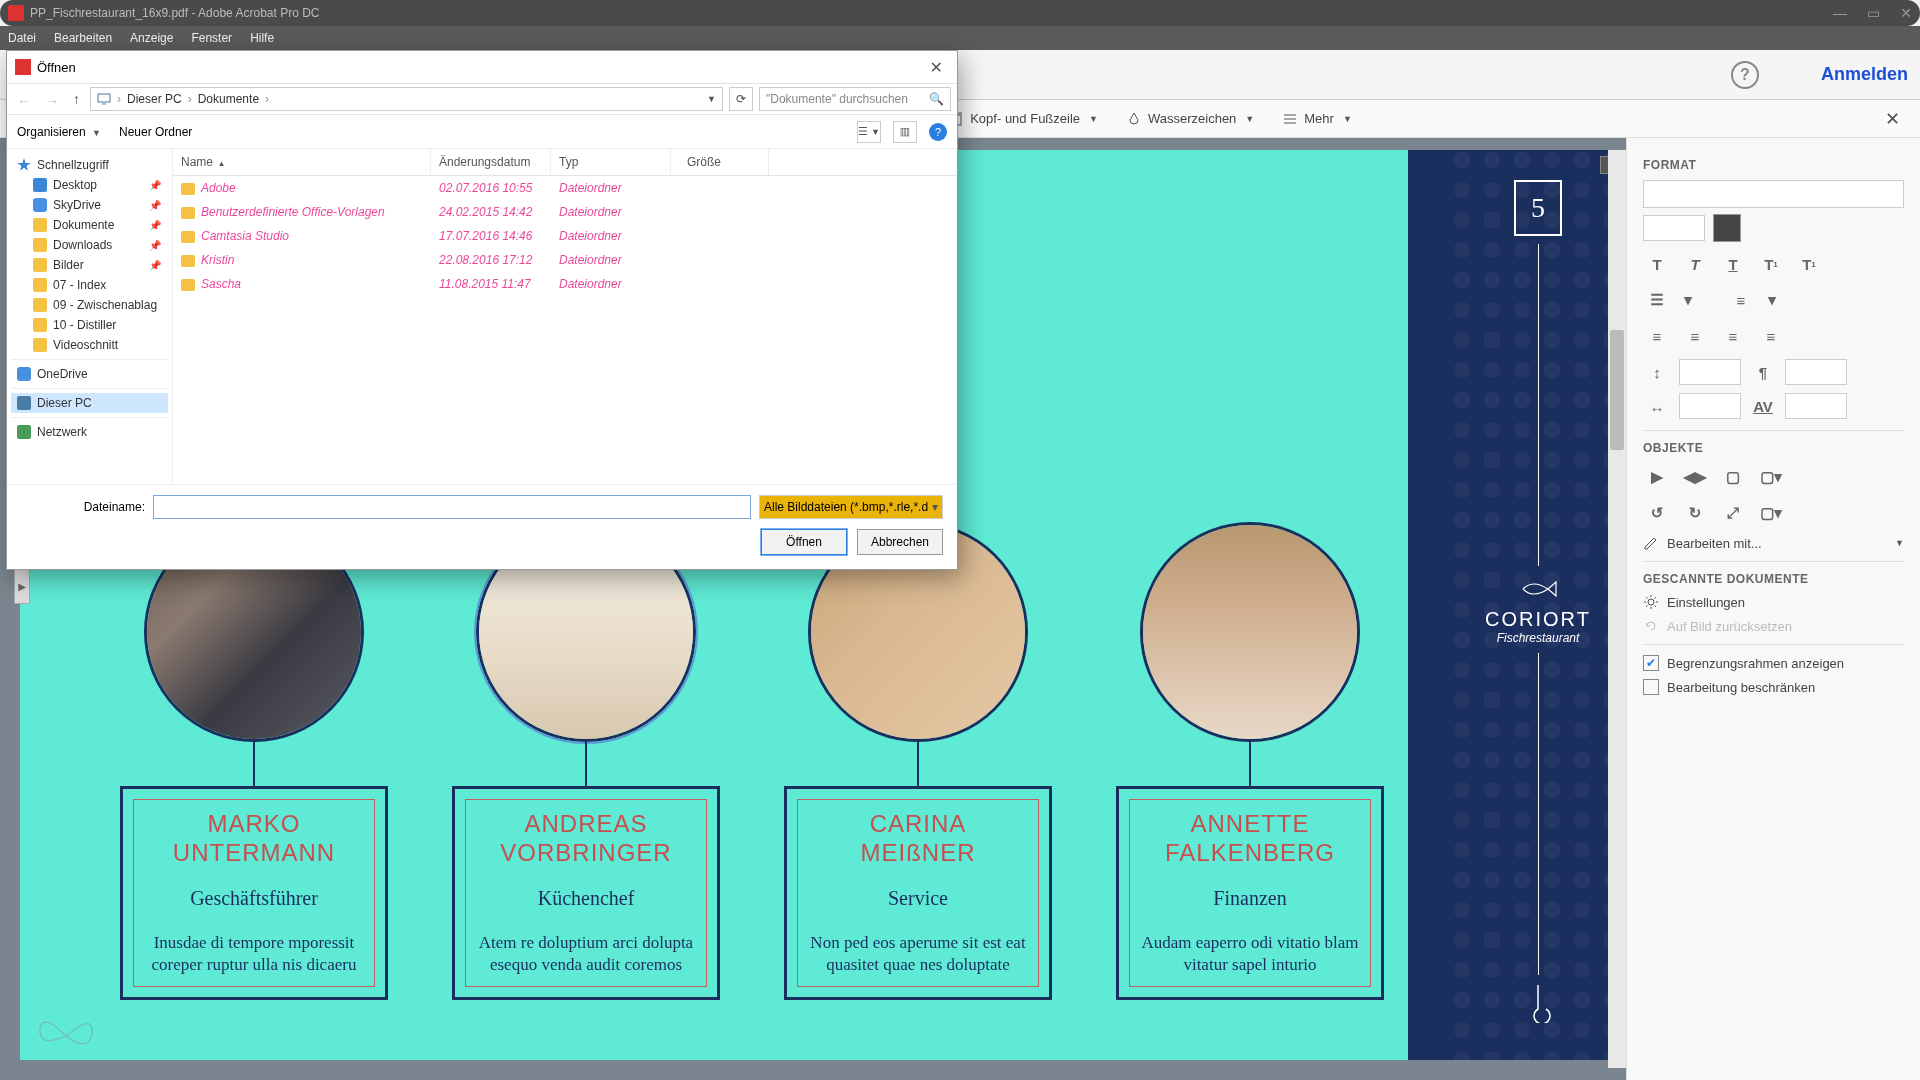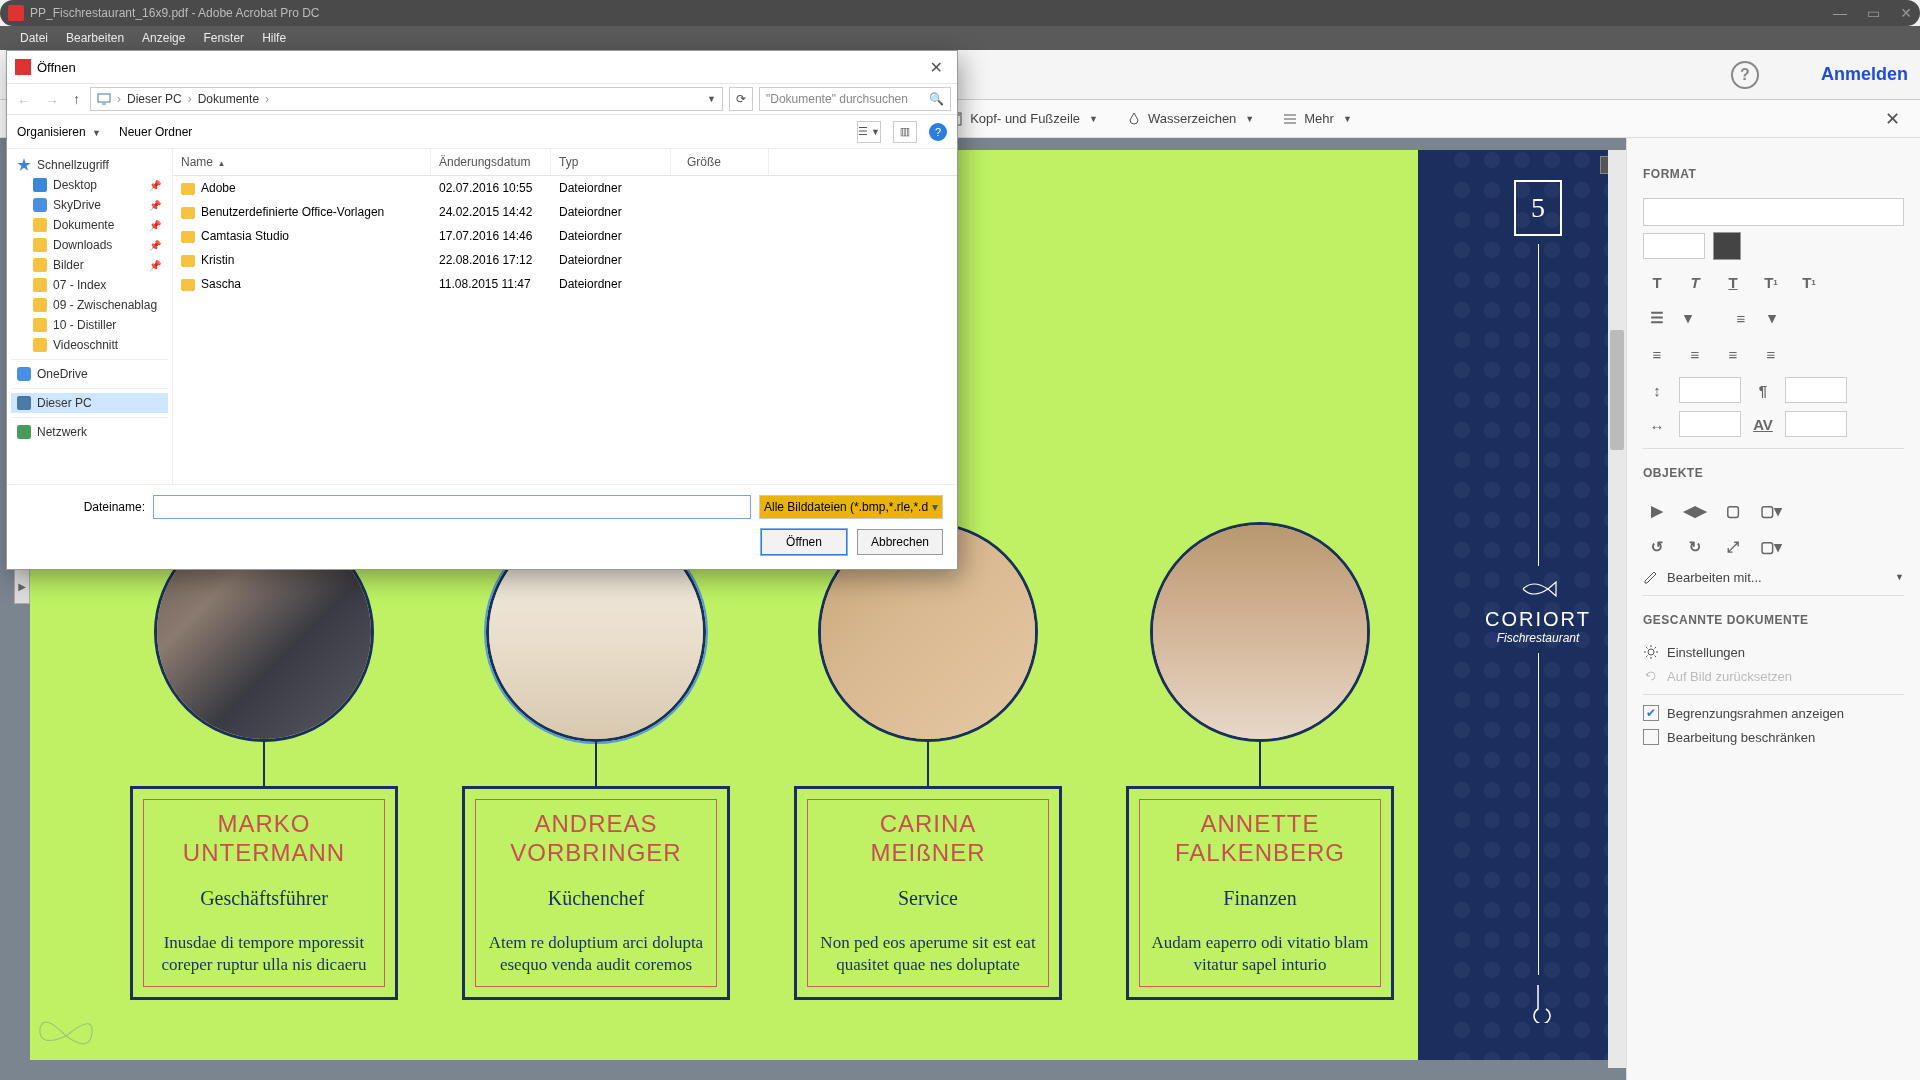--- a/index.html
+++ b/index.html
@@ -6,39 +6,39 @@
 body { background: #f0f0f0; width: 1920px; height: 1080px; overflow: hidden; position: relative; }
 
 
 .titlebar { height: 26px; background: #4a4a4a; color: #bbb; display: flex; align-items: center; padding: 0 8px; font-size: 12px; border-radius: 13px; }
 .titlebar .app-icon { width: 16px; height: 16px; background: #d33; margin-right: 6px; border-radius: 2px; }
 .titlebar .title { flex: 1; }
 .titlebar .win-controls { display: flex; gap: 20px; color: #999; font-size: 14px; }
 .titlebar .win-controls span { cursor: pointer; }
 
 
-.menubar { height: 24px; background: #5a5a5a; display: flex; align-items: center; padding: 0 20px; font-size: 12px; color: #eee; }
+.menubar { height: 24px; background: #5a5a5a; display: flex; align-items: center; padding: 0 8px; font-size: 12px; color: #eee; }
 .menubar span { margin-right: 18px; cursor: pointer; }
 
 
 .toptoolbar { height: 50px; background: #f5f5f5; border-bottom: 1px solid #ccc; display: flex; align-items: center; padding: 0 12px; justify-content: flex-end; gap: 14px; }
 .toptoolbar .help-icon { width: 28px; height: 28px; border: 2px solid #888; border-radius: 50%; display: flex; align-items: center; justify-content: center; color: #888; font-weight: bold; }
 .toptoolbar .signin { font-size: 18px; color: #1d4ed8; font-weight: 600; margin-left: 48px; }
 
 
 .sectoolbar { height: 38px; background: #fafafa; border-bottom: 1px solid #ddd; display: flex; align-items: center; padding: 0 16px; gap: 28px; font-size: 13px; color: #444; position: relative; }
 .sectoolbar .tb-item { display: flex; align-items: center; gap: 6px; cursor: pointer; }
 .sectoolbar .tb-icon { width: 16px; height: 16px; }
 .sectoolbar .close-edit { position: absolute; right: 20px; font-size: 18px; color: #555; cursor: pointer; }
 
 
 .main { position: absolute; top: 138px; left: 0; right: 0; bottom: 0; display: flex; }
 .doc-area { flex: 1; background: #7a8590; position: relative; overflow: hidden; }
 .page-bg { position: absolute; left: 34px; top: 12px; width: 1560px; height: 910px; background: #1b2f5f; }
-.page-white { position: absolute; left: 30px; top: 12px; width: 1388px; height: 910px; background: #bef264; }
+.page-white { position: absolute; left: 20px; top: 12px; width: 1388px; height: 910px; background: #5eead4; }
 
 .sidebar { width: 294px; background: #f8f8f8; border-left: 1px solid #ddd; padding: 12px 16px; font-size: 12px; overflow-y: auto; }
 
 
 .persons { position: absolute; bottom: 60px; left: 100px; display: flex; gap: 64px; }
 .person { width: 268px; display: flex; flex-direction: column; align-items: center; }
 .photo-wrap { width: 220px; height: 220px; border: 3px solid #1b2f5f; border-radius: 50%; overflow: hidden; background: #ddd; }
 .photo-wrap.selected { outline: 2px solid #5a9bd5; }
 .photo-inner { width: 100%; height: 100%; }
 .photo-1 { background: linear-gradient(135deg, #6b5d52 0%, #8a7a6f 30%, #3a3a42 60%, #5a5a65 100%); }
@@ -63,21 +63,21 @@
 .blue-panel .corner-icon { position: absolute; top: 6px; right: 6px; width: 18px; height: 18px; background: #555; border: 1px solid #888; }
 
 
 .vscroll { position: absolute; right: 0; top: 12px; bottom: 12px; width: 18px; background: #e8e8e8; }
 .vscroll .thumb { position: absolute; left: 2px; right: 2px; top: 180px; height: 120px; background: #bbb; border-radius: 2px; }
 
 .expand-tab { position: absolute; left: 14px; top: 430px; width: 16px; height: 36px; background: #ddd; border: 1px solid #aaa; display: flex; align-items: center; justify-content: center; font-size: 10px; color: #666; }
 .bf-deco { position: absolute; left: 34px; bottom: 16px; width: 64px; height: 56px; opacity: 0.45; }
 
 
-.panel-title { font-size: 12px; font-weight: 600; color: #666; letter-spacing: 0.5px; margin: 17px 0; }
+.panel-title { font-size: 12px; font-weight: 600; color: #666; letter-spacing: 0.5px; margin: 8px 0; }
 .fmt-row { display: flex; gap: 8px; align-items: center; margin: 6px 0; }
 .fmt-select { flex: 1; height: 28px; border: 1px solid #ccc; background: #fff; }
 .fmt-swatch { width: 28px; height: 28px; background: #444; border: 1px solid #999; }
 .fmt-iconbtn { width: 28px; height: 28px; border: 1px solid transparent; display: flex; align-items: center; justify-content: center; color: #666; font-size: 15px; font-weight: bold; }
 .fmt-btnrow { display: flex; gap: 10px; margin: 8px 0; }
 .fmt-divider { height: 1px; background: #ddd; margin: 10px 0; }
 .fmt-drop { width: 62px; height: 26px; border: 1px solid #ccc; background: #fff; }
 .chk-row { display: flex; align-items: center; gap: 8px; margin: 8px 0; font-size: 13px; color: #444; }
 .chk { width: 16px; height: 16px; border: 1px solid #888; display: inline-flex; align-items: center; justify-content: center; font-size: 12px; color: #2a7de1; }
 .gear { width: 16px; height: 16px; display: inline-block; }
@@ -114,21 +114,21 @@
 .ico-folder { background: #f6c244; border-radius: 2px; }
 .ico-cloud { background: #4a90e2; border-radius: 3px; }
 .ico-monitor { background: #4a7ba6; border-radius: 2px; }
 .ico-net { background: #4a9a5a; border-radius: 2px; }
 .ico-desktop { background: #3a87d8; border-radius: 2px; }
 
 .dlg-list { flex: 1; }
 .list-head { display: flex; border-bottom: 1px solid #e5e5e5; color: #555; }
 .list-head div { padding: 6px 8px; border-right: 1px solid #eee; }
 .col-name { width: 258px; } .col-date { width: 120px; } .col-type { width: 120px; } .col-size { width: 90px; margin-left: 8px; }
-.list-row { display: flex; padding: 2px 0; color: #000000; }
+.list-row { display: flex; padding: 2px 0; color: #ec4899; font-style: italic; }
 .list-row div { padding: 3px 8px; }
 .list-row .fico { width: 14px; height: 12px; background: #f6c244; display: inline-block; margin-right: 6px; border-radius: 2px; vertical-align: middle; }
 
 .dlg-footer { padding: 10px 14px 14px; display: flex; flex-direction: column; gap: 10px; border-top: 1px solid #eee; }
 .ff-row { display: flex; align-items: center; gap: 8px; }
 .ff-row label { width: 124px; text-align: right; }
 .ff-row .fname { flex: 1; height: 24px; border: 1px solid #7aa7d8; background: #fff; }
 .ff-row .ftype { width: 184px; height: 24px; border: 1px solid #ccc; background: #eab308; font-size: 12px; padding: 0 4px; display:flex; align-items:center; }
 .ff-row .ftype .dd { margin-left:auto; color:#555; }
 .ff-btns { display: flex; justify-content: flex-end; gap: 10px; }

